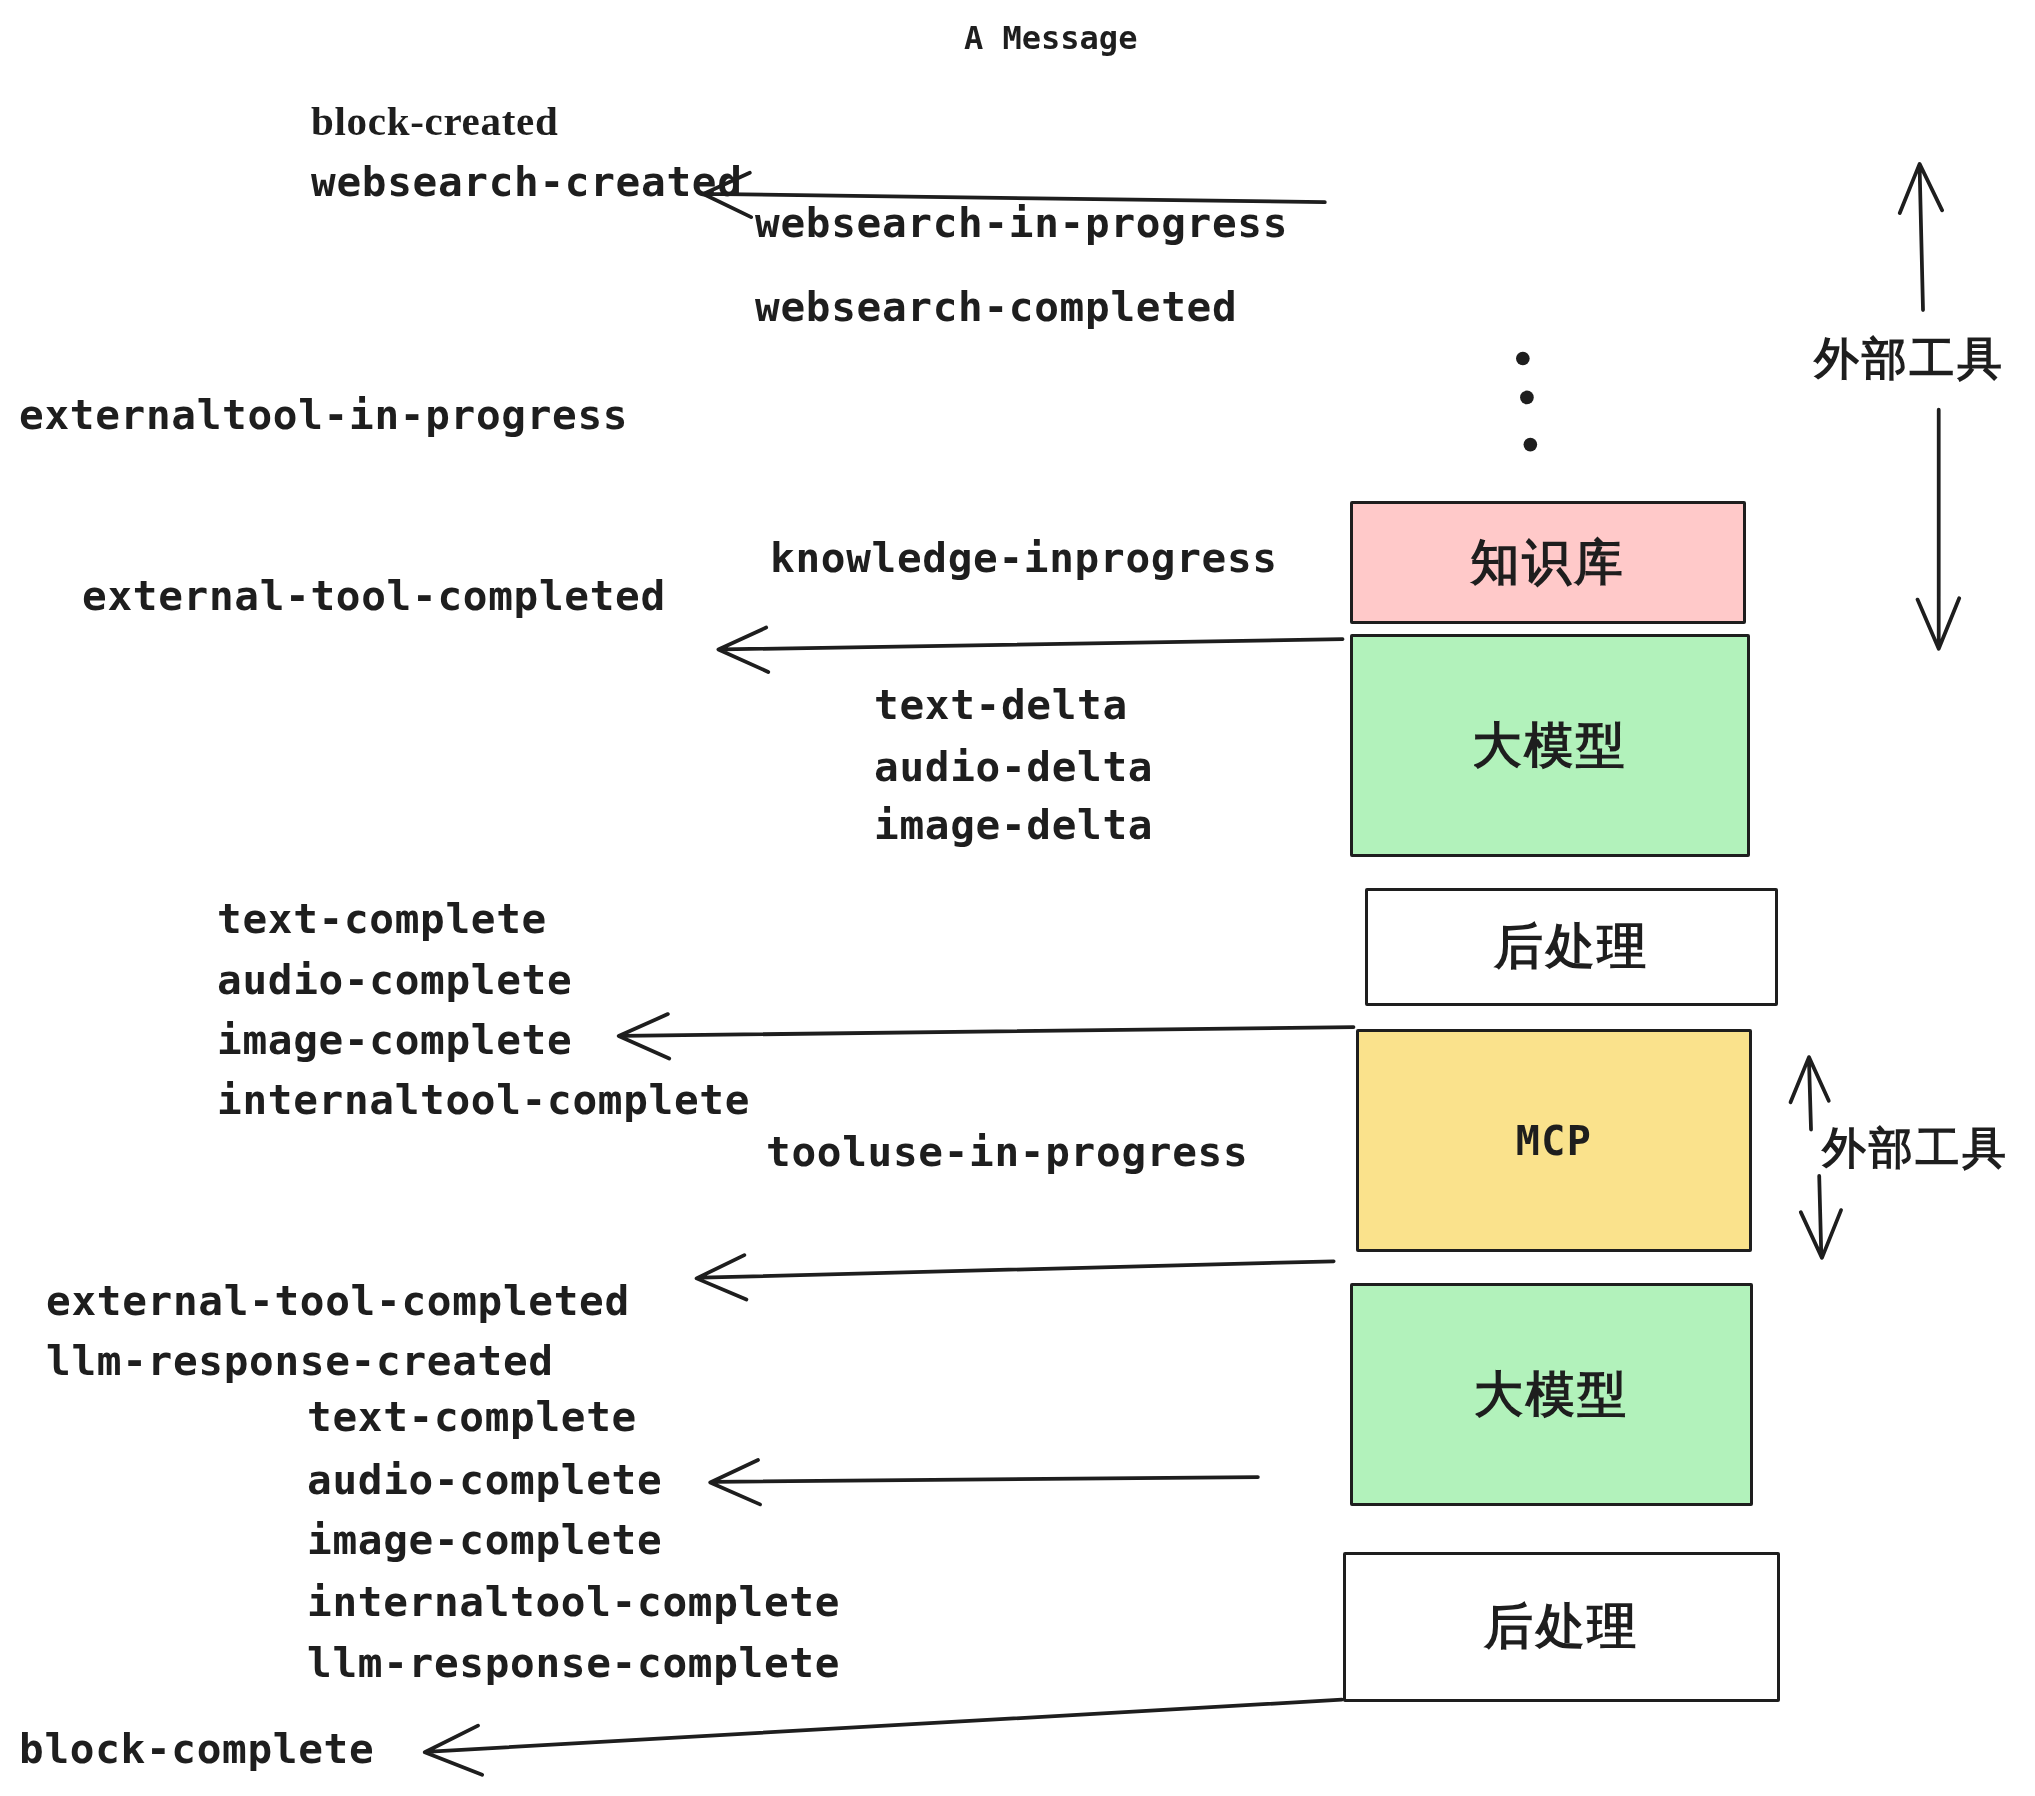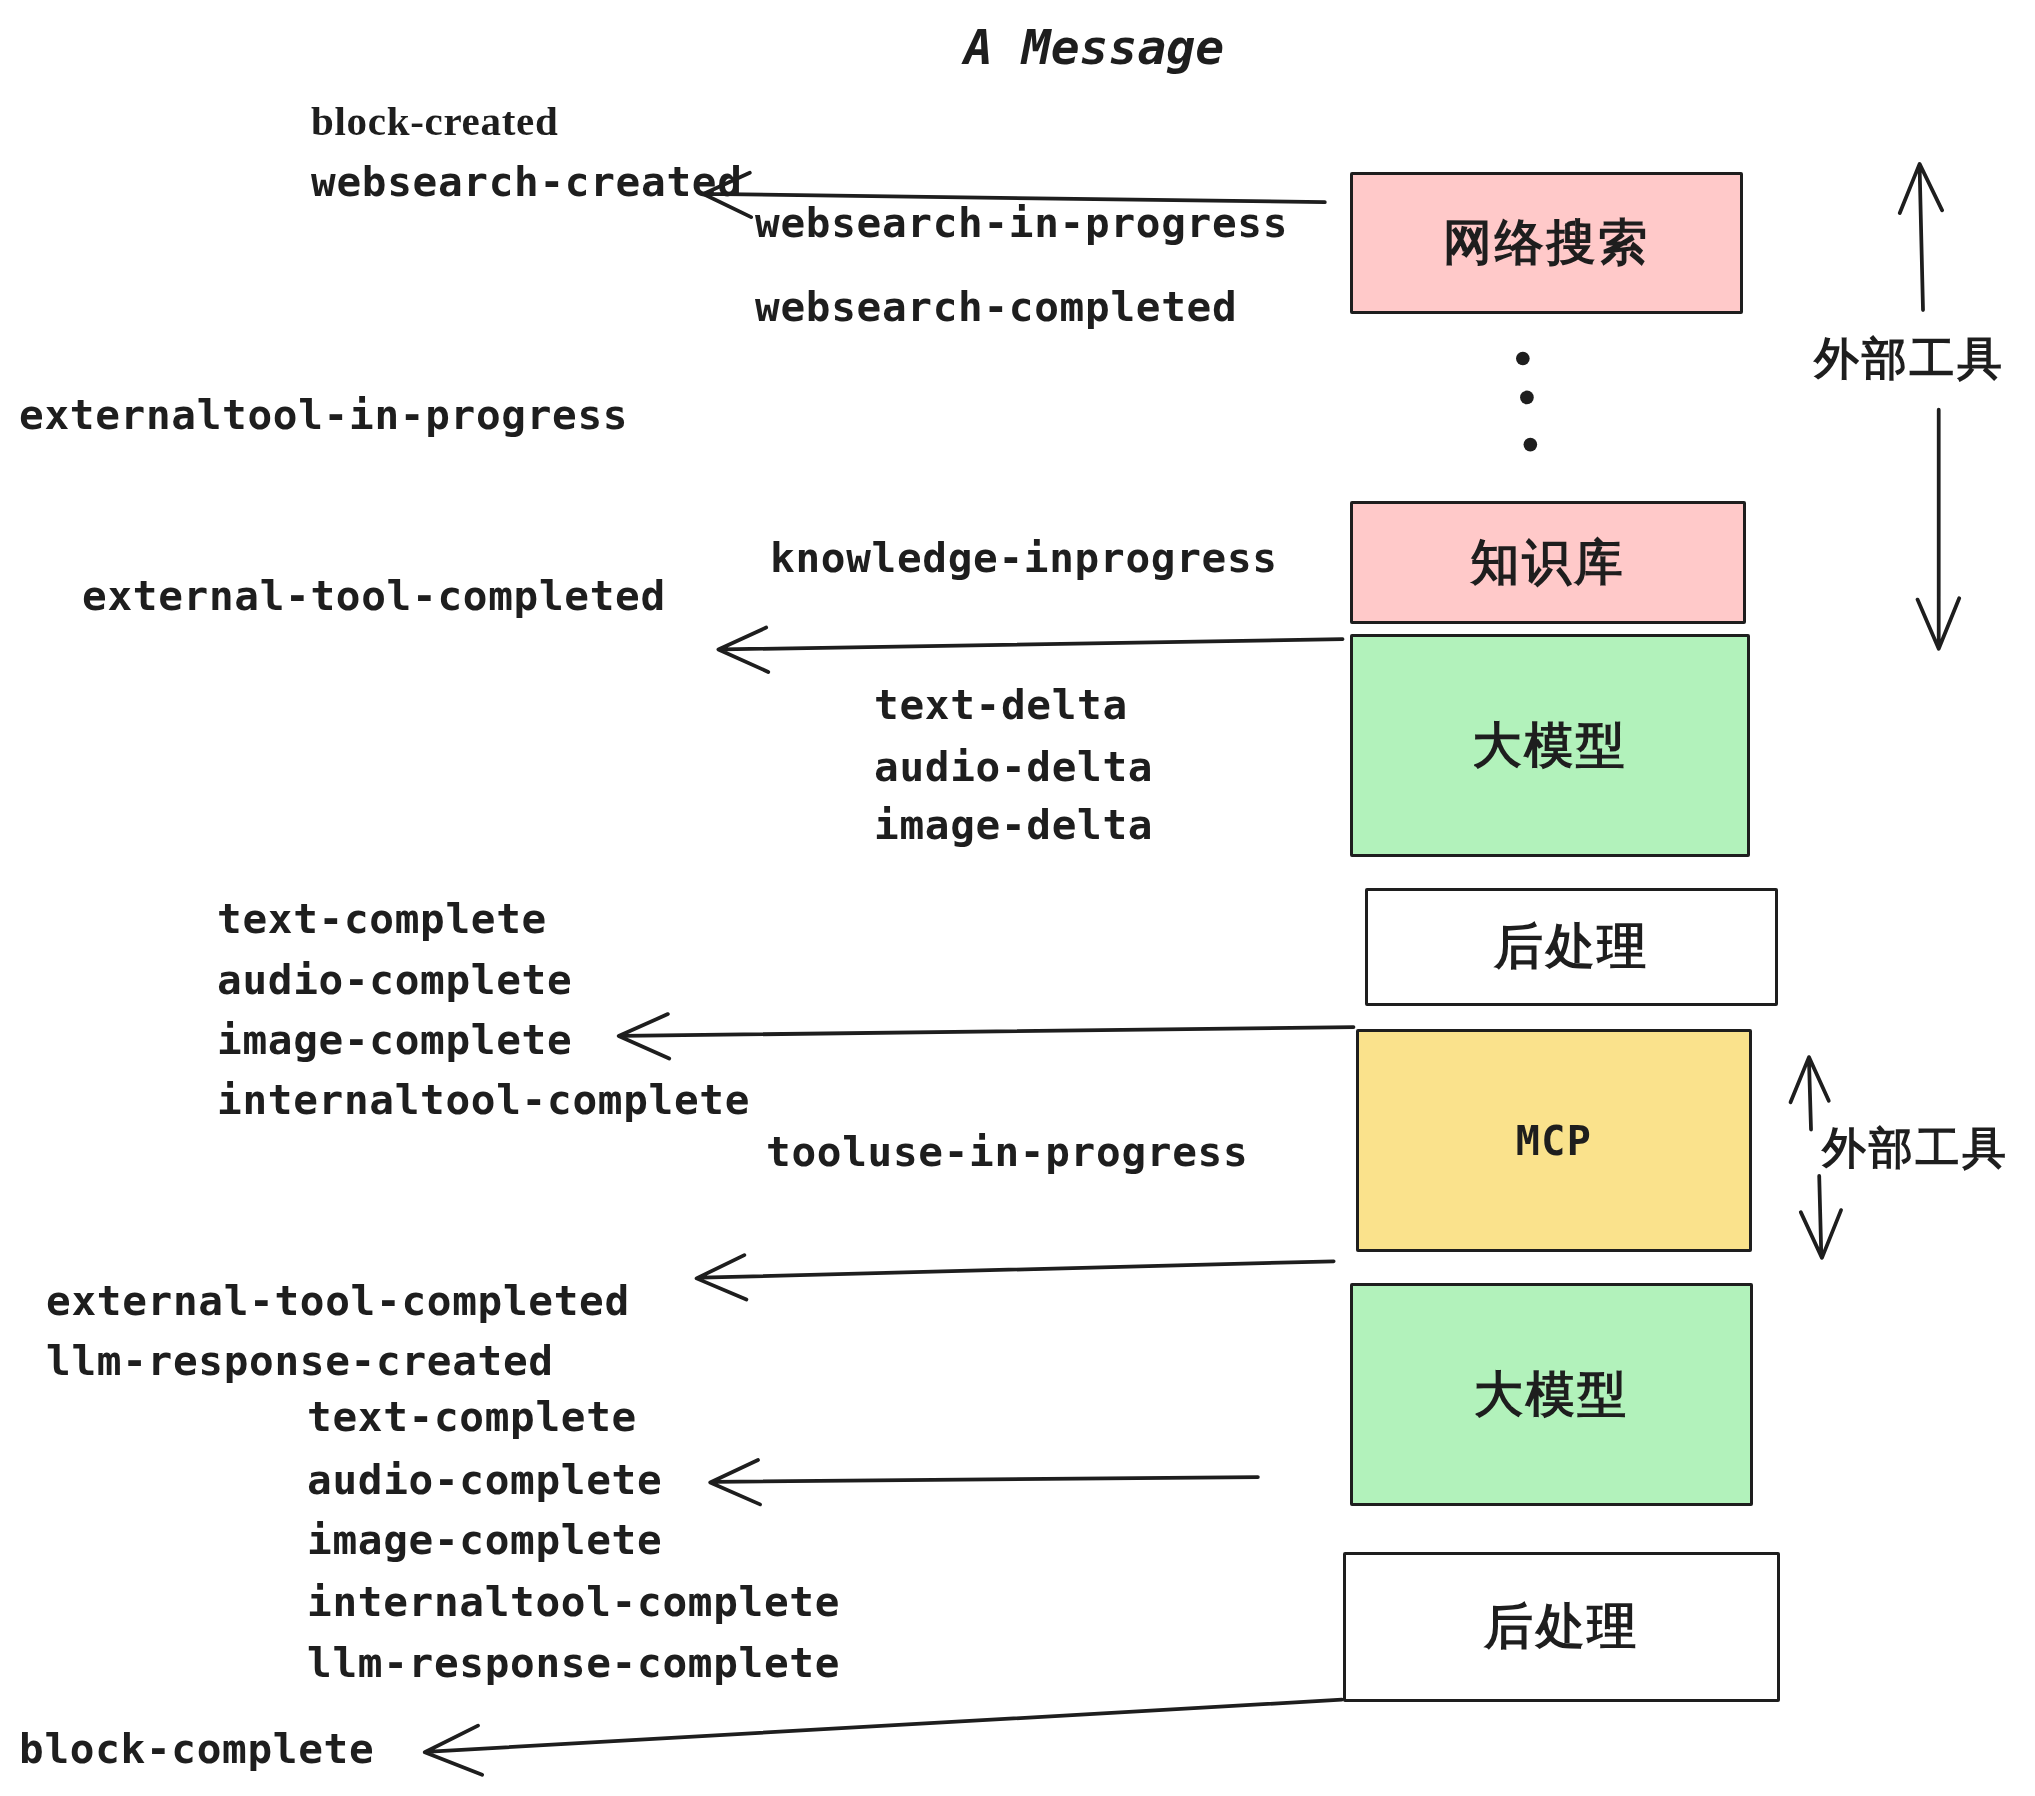--- a/index.html
+++ b/index.html
@@ -8,23 +8,22 @@
     font-family:"DejaVu Sans Mono","Liberation Mono",monospace;
     color:#1e1e1e;
   }
   .canvas{position:absolute;inset:0;}
   .evt{
     position:absolute;font-size:41px;font-weight:bold;white-space:nowrap;
     letter-spacing:0.7px;line-height:1.1;
     font-family:"DejaVu Sans Mono","Liberation Mono",monospace;
   }
   .title{
-    position:absolute;font-size:48px;font-weight:bold;white-space:nowrap;
+    position:absolute;font-size:32px;font-weight:bold;white-space:nowrap;
     font-family:"DejaVu Sans Mono","Liberation Mono",monospace;
-    font-style:italic;
   }
   .box{
     position:absolute;border:3.4px solid #1e1e1e;box-sizing:border-box;
     display:flex;align-items:center;justify-content:center;
     border-radius:2px;
   }
   .box .lbl{
     font-family:"DejaVu Sans","Liberation Sans",sans-serif;
     font-size:49px;font-weight:bold;letter-spacing:2.7px;white-space:nowrap;
   }
@@ -64,23 +63,20 @@
   <div class="evt" style="left:766px;top:1130px;">tooluse-in-progress</div>
   <div class="evt" style="left:46px;top:1279px;">external-tool-completed</div>
   <div class="evt" style="left:46px;top:1339px;">llm-response-created</div>
   <div class="evt" style="left:307px;top:1395px;">text-complete</div>
   <div class="evt" style="left:307px;top:1458px;">audio-complete</div>
   <div class="evt" style="left:307px;top:1518px;">image-complete</div>
   <div class="evt" style="left:307px;top:1580px;">internaltool-complete</div>
   <div class="evt" style="left:307px;top:1641px;">llm-response-complete</div>
   <div class="evt" style="left:19px;top:1727px;">block-complete</div>
 
-  <div class="box" style="left: 1350px; top: 172px; width: 393px; height: 142px; background-color: rgb(255, 201, 201);">
-    <span class="lbl">网络搜索</span>
-  </div>
 
   <div class="box" style="left: 1350px; top: 501px; width: 396px; height: 123px; background-color: rgb(255, 201, 201);">
     <span class="lbl">知识库</span>
   </div>
 
   <div class="box" style="left: 1350px; top: 634px; width: 400px; height: 223px; background-color: rgb(178, 242, 187);">
     <span class="lbl">大模型</span>
   </div>
 
   <div class="box" style="left: 1365px; top: 888px; width: 413px; height: 118px; background-color: rgb(255, 255, 255);">

